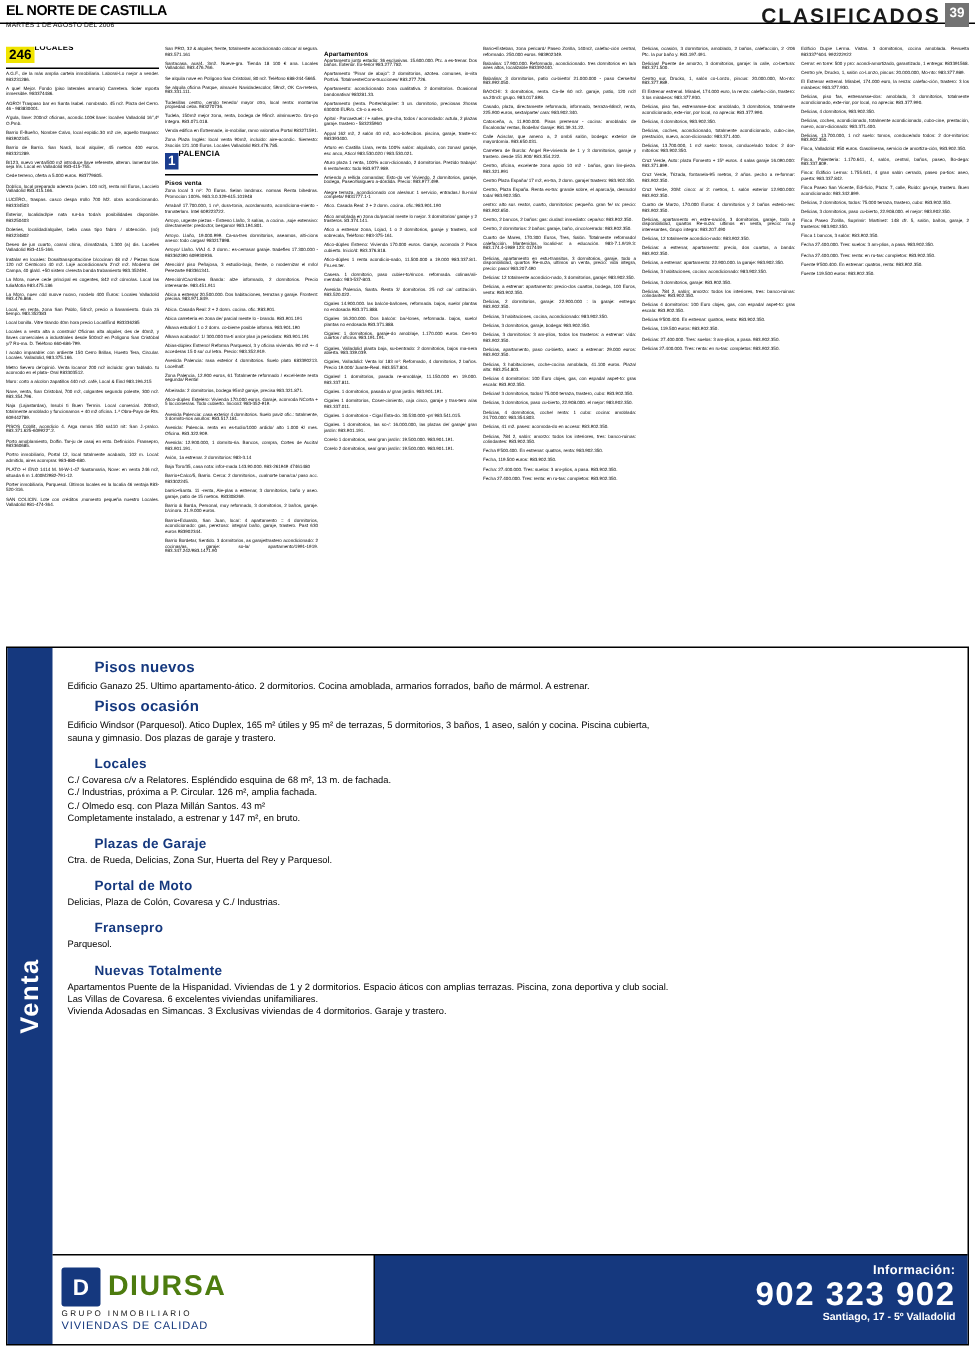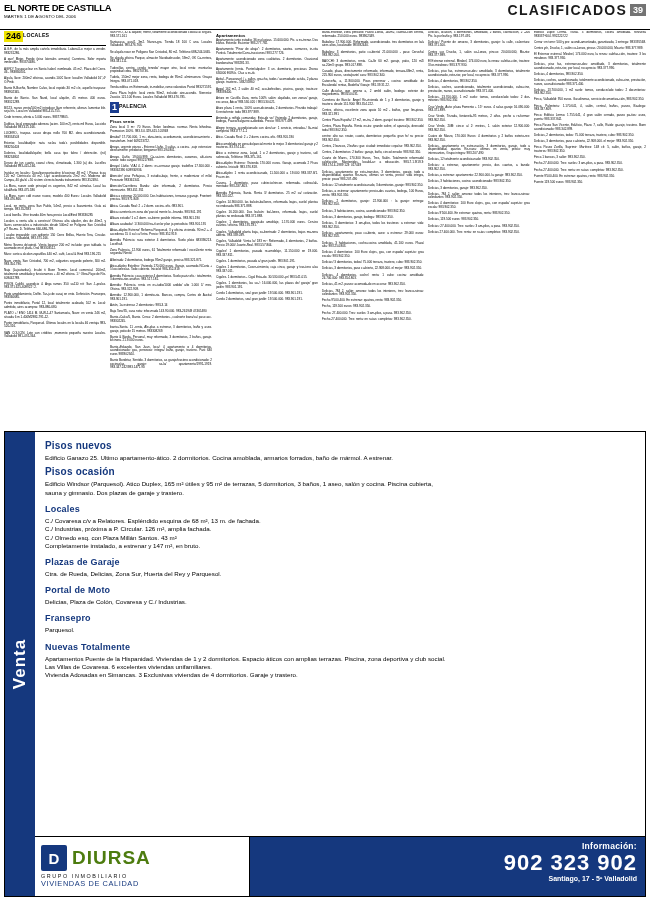--- a/index.html
+++ b/index.html
@@ -9,21 +9,21 @@
     height: 901px;
     background: #ffffff;
     font-family: "Liberation Sans", sans-serif;
     color: #000;
     overflow: hidden;
     position: relative;
   }
 
   
   .masthead {
-    height: 30px;
+    height: 16px;
     padding: 3px 4px 0 4px;
     position: relative;
     border-bottom: 1px solid #000;
   }
   .mast-left { position: absolute; left: 4px; top: 3px; }
   .mast-title {
     font-size: 9.5px;
     font-weight: bold;
     letter-spacing: -0.3px;
     line-height: 10px;
@@ -32,21 +32,20 @@
     font-size: 4.4px;
     line-height: 6px;
     letter-spacing: 0.1px;
     margin-top: 1px;
   }
   .mast-right {
     position: absolute;
     right: 4px;
     top: 2px;
     display: flex;
-    align-items: center;
     gap: 3px;
   }
   .mast-clasi {
     font-size: 14px;
     font-weight: bold;
     letter-spacing: 1.2px;
     color: #1a1a1a;
   }
   .mast-page {
     background: #737373;
@@ -80,21 +79,21 @@
   .c2 { left: 110px; }
   .c3 { left: 216px; }
   .c4 { left: 322px; }
   .c5 { left: 428px; }
   .c6 { left: 534px; width: 112px; }
 
   .col.short { height: 395px; }
 
   .sec-head {
     display: flex;
-    align-items: center;
+    align-items: flex-start;
     gap: 0;
     margin: 0 0 3px 0;
   }
   .sec-num {
     background: #f0e400;
     color: #000;
     font-size: 9px;
     font-weight: bold;
     padding: 0 2px;
     line-height: 11px;
@@ -151,21 +150,21 @@
   }
   .ad-body {
     flex: 1;
     padding: 8px 10px 0 10px;
     position: relative;
   }
   .ad-h {
     color: #15387e;
     font-weight: bold;
     font-size: 10px;
-    margin: 0 0 3px 0;
+    margin: 0 0 3px 18px;
     letter-spacing: 0.2px;
   }
   .ad-h.sm { font-size: 9px; margin-top: 7px; }
   .ad-p {
     font-size: 6.2px;
     line-height: 8.4px;
     margin: 0 0 4px 0;
     max-width: 400px;
   }
 

